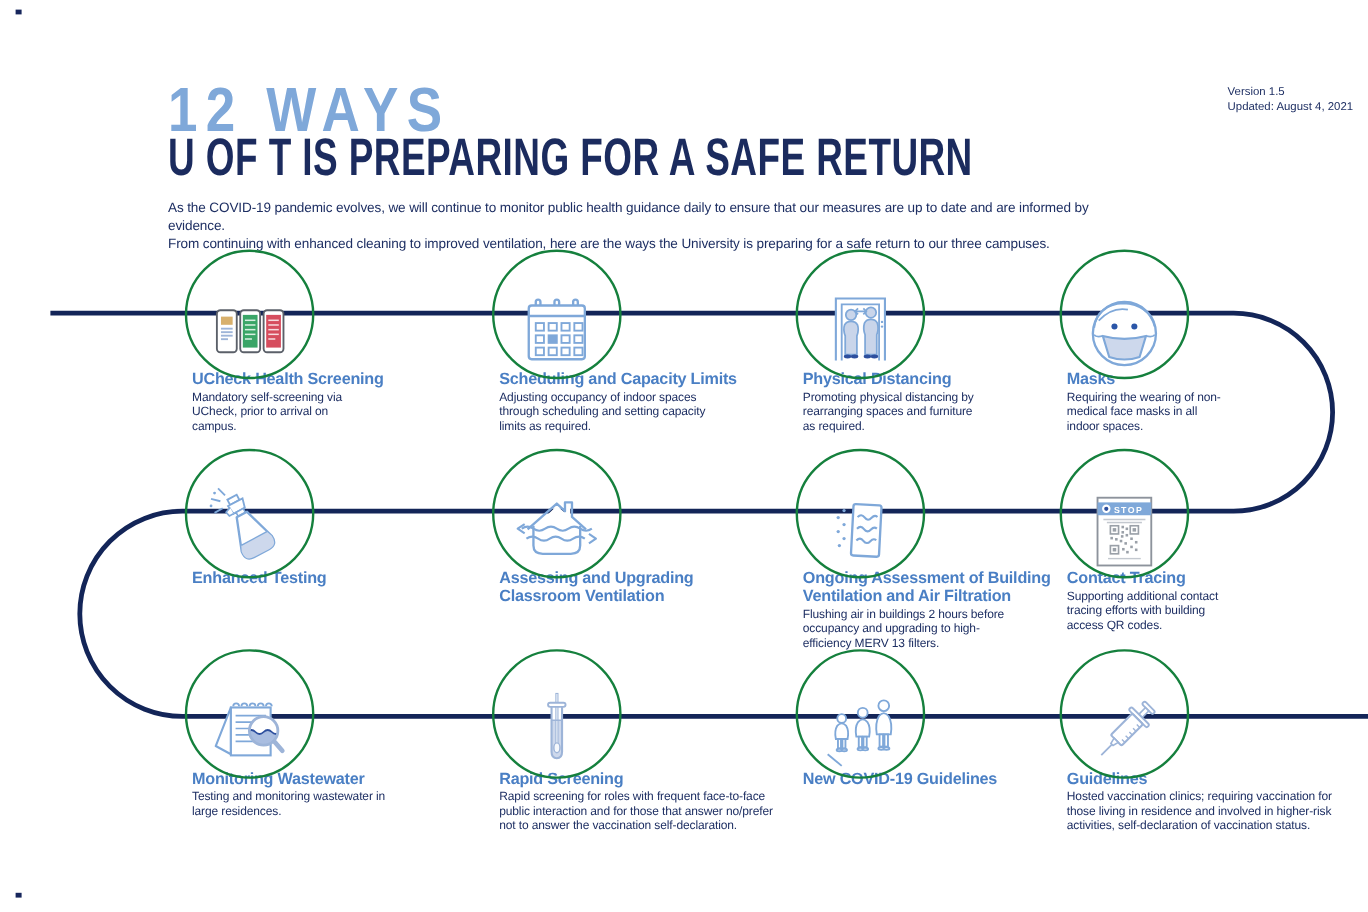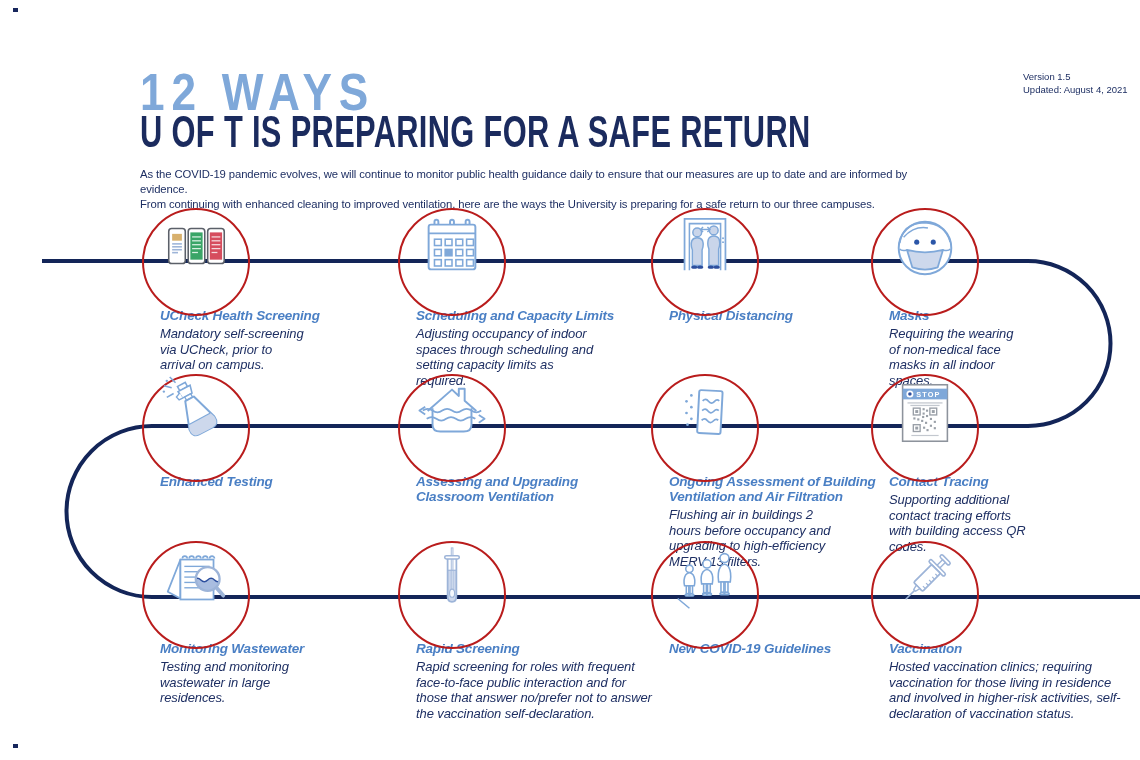--- a/index.html
+++ b/index.html
@@ -7,25 +7,25 @@
           font-family:"Liberation Sans",sans-serif;color:#1e2f63;}
   #snake{position:absolute;left:0;top:0;z-index:0;}
   .mark{position:absolute;width:5px;height:4px;background:#17265c;}
   .hdr-line1{position:absolute;left:140px;top:66px;font-size:52px;font-weight:bold;color:#7fa8d9;
              line-height:1;white-space:nowrap;transform:scaleX(.85);transform-origin:left top;letter-spacing:8px;}
   .hdr-line2{position:absolute;left:140px;top:110px;font-size:44px;font-weight:bold;color:#1b2b5e;
              line-height:1;white-space:nowrap;transform:scaleX(.70);transform-origin:left top;letter-spacing:.5px;}
   .intro{position:absolute;left:140px;top:167px;font-size:11.3px;line-height:1.32;color:#1e2f63;width:810px;letter-spacing:-.1px;}
   .version{position:absolute;left:1023px;top:70px;font-size:9.5px;line-height:1.4;color:#1e2f63;}
   .item{position:absolute;z-index:1;}
-  .circle{position:absolute;left:0;top:0;width:108px;height:108px;box-sizing:border-box;
-          border:2px solid #b91c1c;border-radius:50%;display:flex;align-items:flex-start;justify-content:center;}
-  .itext{padding-top:100px;padding-left:18px;font-style:italic;}
+  .circle{position:absolute;left:12px;top:0;width:108px;height:108px;box-sizing:border-box;
+          border:2px solid #15803d;border-radius:50%;display:flex;align-items:flex-end;justify-content:center;}
+  .itext{padding-top:100px;padding-left:18px;}
   .ititle{font-size:13.5px;font-weight:bold;color:#4a7fc4;line-height:1.12;letter-spacing:-.2px;margin-bottom:3px;}
-  .idesc{font-size:13px;line-height:1.2;color:#1e2f63;letter-spacing:-.1px;}
+  .idesc{font-size:10px;line-height:1.2;color:#1e2f63;letter-spacing:-.1px;}
 </style>
 </head>
 <body>
 
 <div id="canvas">
 
   <svg id="snake" width="1140" height="760">
     <path d="M 42 261 H 1028 A 82.5 82.5 0 0 1 1028 426 H 152 A 85.5 85.5 0 0 0 152 597 H 1141" fill="none" stroke="#132558" stroke-width="4"></path>
   </svg>
 
@@ -129,20 +129,21 @@
         </g>
         <g stroke="#7fa8d9" stroke-width="1.5" fill="none">
           <line x1="33.5" y1="20" x2="43" y2="20"></line>
           <path d="M36 17.5 L33.5 20 L36 22.5"></path>
           <path d="M40.5 17.5 L43 20 L40.5 22.5"></path>
         </g>
       </svg>
     </div>
     <div class="itext">
       <div class="ititle">Physical Distancing</div>
+      <div class="idesc" style="max-width:152px;">Promoting physical distancing by rearranging spaces and furniture as required.</div>
     </div>
   </div>
 
   <div class="item" style="left:871px;top:208px;width:150px;">
     <div class="circle">
       <svg width="74" height="74" viewBox="0 0 76 76">
         <circle cx="38" cy="39" r="27" fill="#fff" stroke="#7fa8d9" stroke-width="2"></circle>
         <path d="M12 34 Q15 14 37 13 Q59 14 64 33" fill="none" stroke="#7fa8d9" stroke-width="1.8"></path>
         <path d="M16 28 Q27 16 41 18.5" fill="none" stroke="#7fa8d9" stroke-width="1.5"></path>
         <circle cx="29.5" cy="33" r="2.6" fill="#2b56a8"></circle>
@@ -364,18 +365,18 @@
             <line x1="41" y1="35" x2="44.5" y2="35"></line>
               <line x1="41" y1="39.5" x2="44.5" y2="39.5"></line>
             <line x1="41" y1="44" x2="44.5" y2="44"></line>
           </g>
           <path d="M35.5 48 L40.5 48 L39.3 53 L36.7 53 Z" fill="#fff" stroke="#9db4d8" stroke-width="1.4"></path>
           <line x1="38" y1="53" x2="38" y2="66" stroke="#9db4d8" stroke-width="1.6"></line>
         </g>
       </svg>
     </div>
     <div class="itext">
-      <div class="ititle">Vaccination</div>
+      <div class="ititle">Guidelines</div>
       <div class="idesc" style="max-width:264px;">Hosted vaccination clinics; requiring vaccination for those living in residence and involved in higher-risk activities, self-declaration of vaccination status.</div>
     </div>
   </div>
 
 </div>
 
 </body></html>

